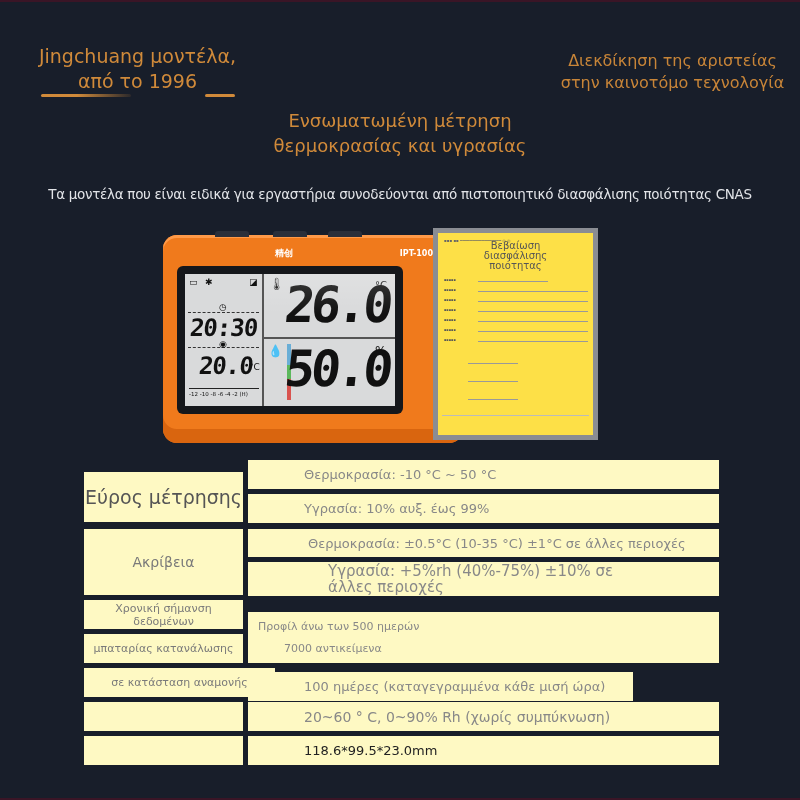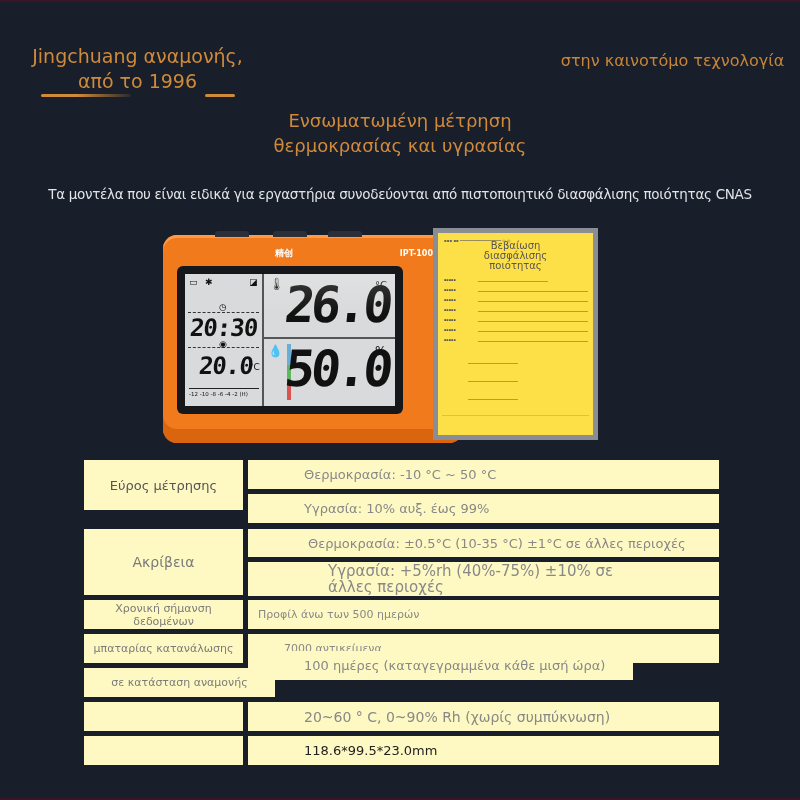--- a/index.html
+++ b/index.html
@@ -79,27 +79,28 @@
   .cell.key { justify-content:center; text-align:center; color:#7a7a7a; }
   .cell.val { padding-left:56px; }
 </style>
 </head>
 <body>
 
 <div class="edge-top"></div>
 <div class="edge-bottom"></div>
 
 <div class="tagline-left">
-  <div>Jingchuang αναμονής,</div>
+  <div>Jingchuang μοντέλα,</div>
   <div>από το 1996</div>
   <div class="underline-l"></div>
   <div class="underline-r"></div>
 </div>
 
 <div class="tagline-right">
+  <div>Διεκδίκηση της αριστείας</div>
   <div>στην καινοτόμο τεχνολογία</div>
 </div>
 
 <div class="headline">
   <div>Ενσωματωμένη μέτρηση</div>
   <div>θερμοκρασίας και υγρασίας</div>
 </div>
 
 <div class="subline">Τα μοντέλα που είναι ειδικά για εργαστήρια συνοδεύονται από πιστοποιητικό διασφάλισης ποιότητας CNAS</div>
 
@@ -164,35 +165,35 @@
     <div class="lbl" style="left:6px;top:65px">▪▪▪▪▪</div>
     <div class="lbl" style="left:6px;top:75px">▪▪▪▪▪</div>
     <div class="lbl" style="left:6px;top:85px">▪▪▪▪▪</div>
     <div class="lbl" style="left:6px;top:95px">▪▪▪▪▪</div>
     <div class="lbl" style="left:6px;top:105px">▪▪▪▪▪</div>
   </div>
 </div>
 
 <div class="spec">
 
-  <div class="cell key" style="left:0;top:0;width:159px;height:50px;font-size:13px;color:#555">Εύρος μέτρησης</div>
+  <div class="cell key" style="left:0;top:12px;width:159px;height:50px;font-size:19px;color:#555">Εύρος μέτρησης</div>
   <div class="cell val" style="left:164px;top:0;width:471px;height:29px;font-size:13px">Θερμοκρασία: -10 °C ~ 50 °C</div>
   <div class="cell val" style="left:164px;top:34px;width:471px;height:29px;font-size:13px">Υγρασία: 10% αυξ. έως 99%</div>
 
   <div class="cell key" style="left:0;top:69px;width:159px;height:66px;font-size:14px">Ακρίβεια</div>
   <div class="cell val" style="left:164px;top:69px;width:471px;height:28px;font-size:13px;padding-left:60px">Θερμοκρασία: ±0.5°C (10-35 °C) ±1°C σε άλλες περιοχές</div>
   <div class="cell val" style="left:164px;top:102px;width:471px;height:34px;font-size:15px;padding-left:80px;line-height:16px;padding-right:60px">Υγρασία: +5%rh (40%-75%) ±10% σε άλλες περιοχές</div>
 
   <div class="cell key" style="left:0;top:140px;width:159px;height:29px;font-size:11px;line-height:13px">Χρονική σήμανση δεδομένων</div>
-  <div class="cell val" style="left:164px;top:140px;width:471px;height:29px;font-size:11px;padding-left:10px">Προφίλ άνω των 500 ημερών</div>
+  <div class="cell val" style="left:164px;top:152px;width:471px;height:29px;font-size:11px;padding-left:10px">Προφίλ άνω των 500 ημερών</div>
 
   <div class="cell key" style="left:0;top:174px;width:159px;height:29px;font-size:11px;line-height:13px">μπαταρίας κατανάλωσης</div>
   <div class="cell val" style="left:164px;top:174px;width:471px;height:29px;font-size:11px;padding-left:36px">7000 αντικείμενα</div>
 
   <div class="cell key" style="left:0;top:208px;width:191px;height:29px;font-size:11px;line-height:13px">σε κατάσταση αναμονής</div>
-  <div class="cell val" style="left:164px;top:191px;width:385px;height:29px;font-size:13px">100 ημέρες (καταγεγραμμένα κάθε μισή ώρα)</div>
+  <div class="cell val" style="left:164px;top:212px;width:385px;height:29px;font-size:13px">100 ημέρες (καταγεγραμμένα κάθε μισή ώρα)</div>
 
   <div class="cell key" style="left:0;top:242px;width:159px;height:29px"></div>
   <div class="cell val" style="left:164px;top:242px;width:471px;height:29px;font-size:14px">20~60 ° C, 0~90% Rh (χωρίς συμπύκνωση)</div>
 
   <div class="cell key" style="left:0;top:276px;width:159px;height:29px"></div>
   <div class="cell val" style="left:164px;top:276px;width:471px;height:29px;font-size:13px;color:#222">118.6*99.5*23.0mm</div>
 </div>
 
 </body></html>

